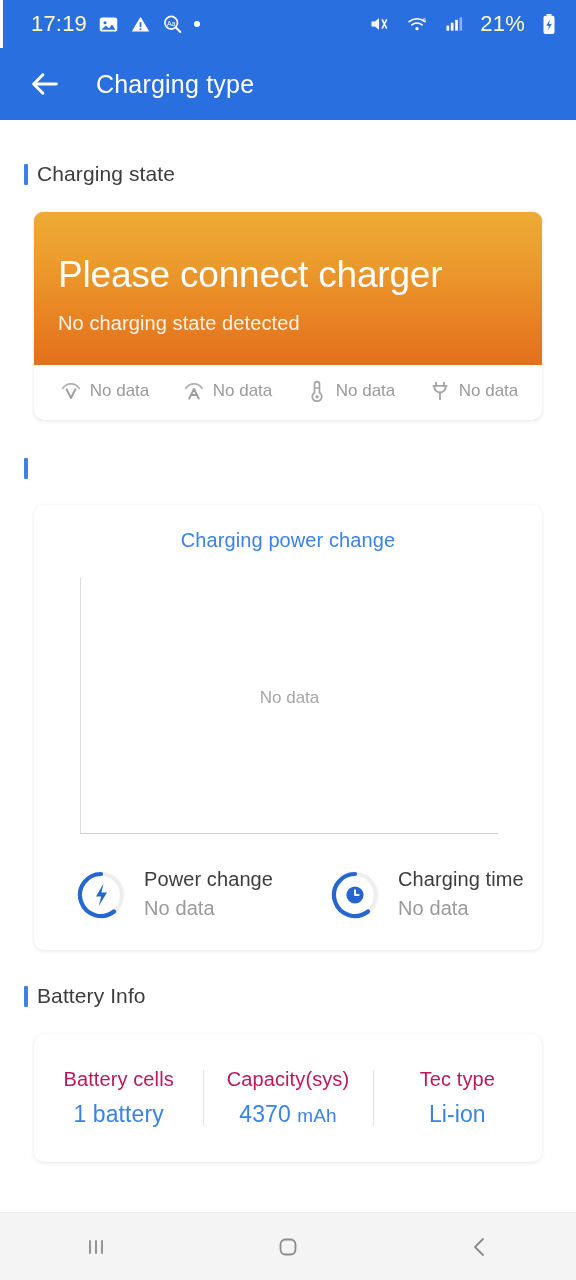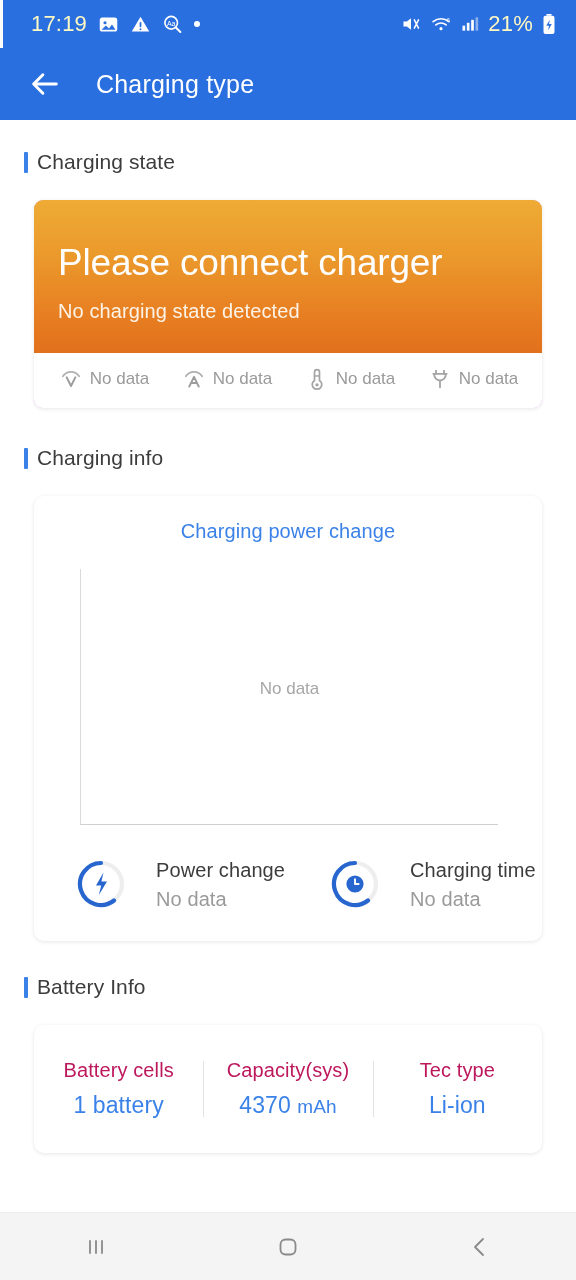--- a/index.html
+++ b/index.html
@@ -13,21 +13,21 @@
 
   
   .statusbar {
     position:absolute; top:0; left:3px; width:576px; height:48px;
     background:#2a6fdf; color:#fef9c3;
     display:flex; align-items:center; justify-content:space-between;
     padding:0 22px 0 28px;
   }
   .sb-left { display:flex; align-items:center; gap:11px; }
   .sb-time { font-size:22px; letter-spacing:0.2px; }
-  .sb-right { display:flex; align-items:center; gap:8px; }
+  .sb-right { display:flex; align-items:center; gap:16px; }
   .sb-pct { font-size:22px; letter-spacing:0.2px; }
   .sb-icn { display:block; }
   .dot-small { width:6px; height:6px; border-radius:50%; background:#fff; display:block; }
 
   
   .appbar {
     position:absolute; top:48px; left:0; width:576px; height:72px;
     background:#2a6fdf; display:flex; align-items:center; padding-left:28px;
   }
   .back-arrow { width:34px; height:34px; cursor:pointer; }
@@ -74,21 +74,21 @@
   }
   .chart-area {
     position:relative; height:256px; margin:26px 44px 0 46px;
     border-left:1.5px solid #dadada; border-bottom:1.5px solid #cfcfcf;
   }
   .chart-nodata {
     position:absolute; left:0; right:0; top:47%; transform:translateY(-50%);
     text-align:center; color:#a6a6a6; font-size:17px;
   }
   .stats-row { display:flex; padding:34px 0 30px 0; }
-  .stat { flex:1; display:flex; align-items:flex-start; padding-left:42px;gap:12px; }
+  .stat { flex:1; display:flex; align-items:flex-end; padding-left:42px; }
   .stat-txt { margin-left:18px; }
   .stat-name { font-size:20px; color:#3c3c3c; letter-spacing:0.1px; }
   .stat-val { font-size:20px; color:#9a9a9a; margin-top:6px; letter-spacing:0.1px; }
 
   
   .batt-card {
     margin:26px 34px 0 34px; background:#ffffff; border-radius:10px;
     box-shadow:0 1px 4px rgba(0,0,0,0.10); padding:34px 0 34px 0;
     display:flex;
   }
@@ -161,21 +161,21 @@
 
   <div class="appbar">
     <svg class="back-arrow" viewBox="0 0 24 24">
       <path d="M20 12H4M10.5 5.5L4 12l6.5 6.5" fill="none" stroke="#fff" stroke-width="2.1" stroke-linecap="round" stroke-linejoin="round"></path>
     </svg>
     <span class="appbar-title">Charging type</span>
   </div>
 
   <div class="content">
 
-    <div class="section-head" style="margin-top:30px;">
+    <div class="section-head" style="margin-top:42px;">
       <span class="sh-bar"></span>
       <span class="sh-text">Charging state</span>
     </div>
 
     <div class="state-card">
       <div class="state-banner">
         <div class="state-title">Please connect charger</div>
         <div class="state-sub">No charging state detected</div>
       </div>
       <div class="state-metrics">
@@ -213,21 +213,20 @@
             <path d="M12 13.6V19.6" stroke="#a5a5a5" stroke-width="1.7" stroke-linecap="round"></path>
           </svg>
           <span class="metric-label">No data</span>
         </div>
 
       </div>
     </div>
 
     <div class="section-head" style="margin-top:38px;">
       <span class="sh-bar"></span>
-      <span class="sh-text">Charging info</span>
     </div>
 
     <div class="info-card">
       <div class="chart-title">Charging power change</div>
 
       <div class="chart-area">
         <div class="chart-nodata">No data</div>
       </div>
 
       <div class="stats-row">

